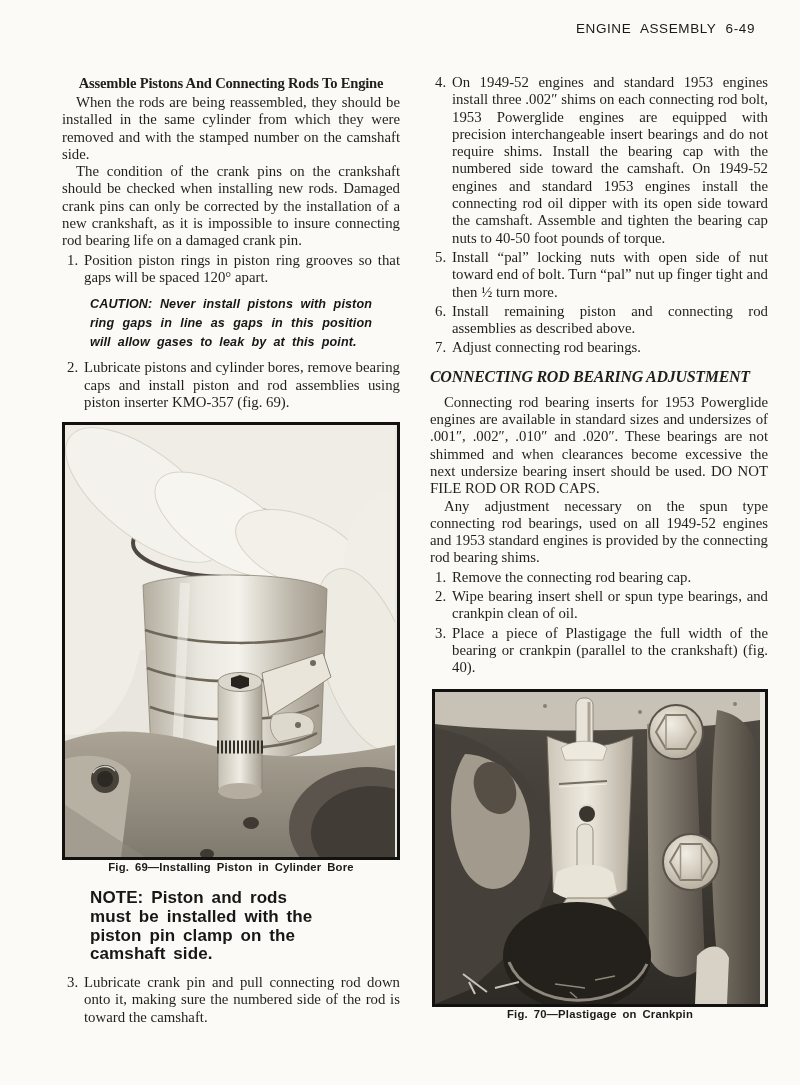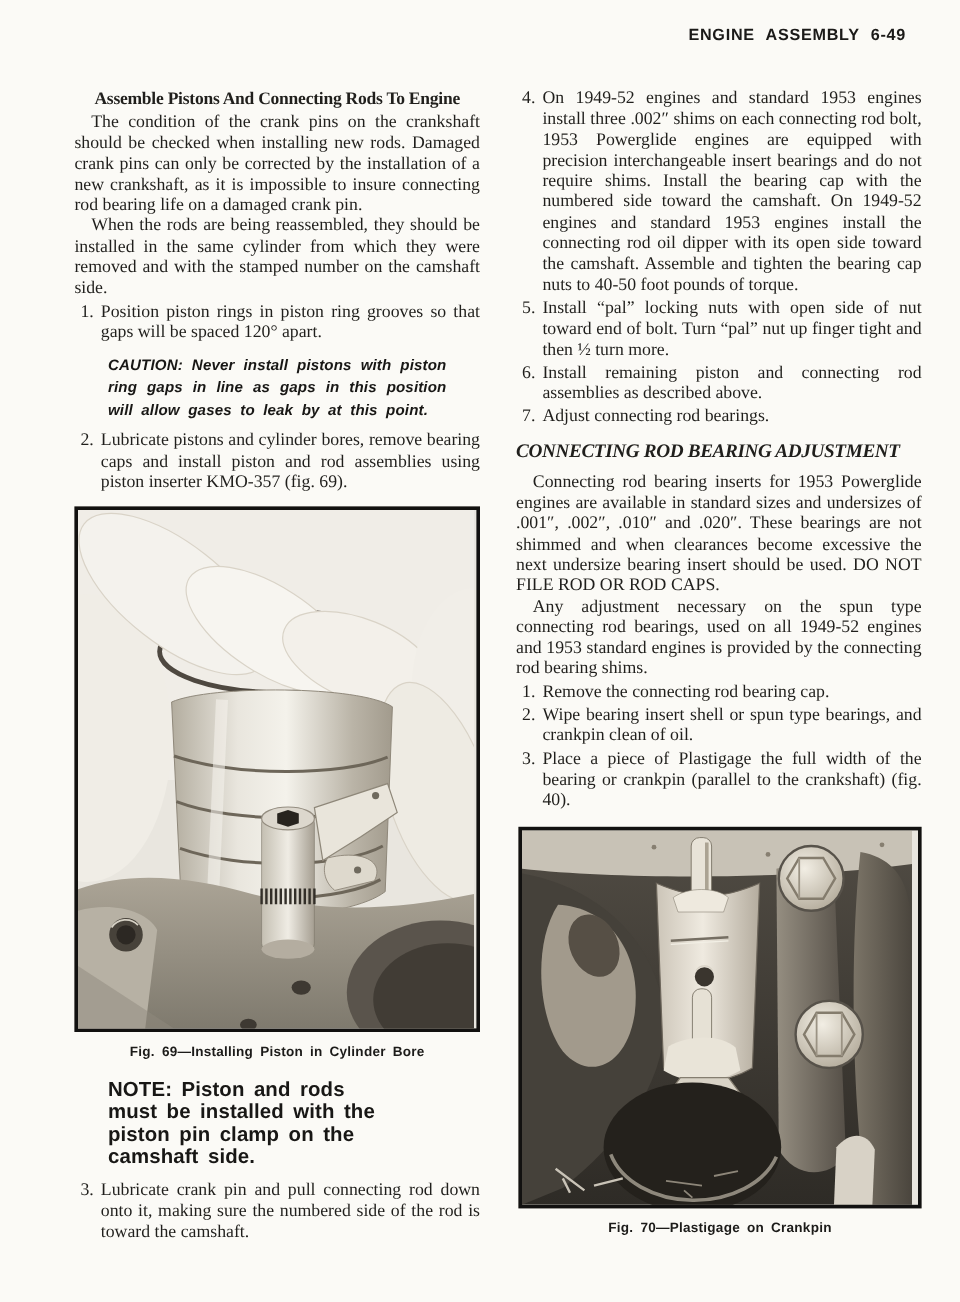--- a/index.html
+++ b/index.html
@@ -8,21 +8,21 @@
     background:#fbfaf6;
     font-family:"Liberation Serif", serif;
     color:#201f1c;
     overflow:hidden;
   }
   .page{position:relative;width:800px;height:1085px;}
 
   .hdr{
     position:absolute;top:21px;right:45px;
     font-family:"Liberation Sans", sans-serif;
-    font-weight:bold;font-size:13.5px;letter-spacing:.6px;word-spacing:5px;
+    font-weight:normal;font-size:13.5px;letter-spacing:.6px;word-spacing:5px;
     color:#1b1a18;
   }
 
   .col{position:absolute;top:74px;width:338px;font-size:14.8px;line-height:17.3px;text-align:justify;}
   .col-left{left:62px;}
   .col-right{left:430px;}
 
   h2.sect{
     font-size:14.6px;font-weight:bold;margin:0 0 2px 0;
     text-align:center;line-height:18px;letter-spacing:-.2px;
@@ -52,39 +52,38 @@
     font-family:"Liberation Sans", sans-serif;
     font-weight:bold;
     font-size:17px;line-height:18.7px;
     word-spacing:3px;letter-spacing:.1px;
     text-align:left;color:#181715;
   }
 
   .figure{margin-top:11px;}
   .figframe{border:3px solid #121110;line-height:0;background:#e9e6df;}
   .figcap{
-    margin-top:10px;
     font-family:"Liberation Sans", sans-serif;
     font-weight:bold;font-size:11.3px;
     text-align:center;word-spacing:2.5px;letter-spacing:.2px;
     color:#1c1b19;line-height:14px;
   }
   .fig70wrap{margin-top:12px;margin-left:2px;}
 </style>
 </head>
 <body>
 
 <div class="page">
 
   <div class="hdr">ENGINE ASSEMBLY 6-49</div>
 
   <div class="col col-left">
     <h2 class="sect">Assemble Pistons And Connecting Rods To Engine</h2>
+    <p class="body">When the rods are being reassembled, they should be installed in the same cylinder from which they were removed and with the stamped number on the camshaft side.</p>
     <p class="body">The condition of the crank pins on the crankshaft should be checked when installing new rods. Damaged crank pins can only be corrected by the installation of a new crankshaft, as it is impossible to insure connecting rod bearing life on a damaged crank pin.</p>
-    <p class="body">When the rods are being reassembled, they should be installed in the same cylinder from which they were removed and with the stamped number on the camshaft side.</p>
 
     <div class="li">
       <span class="num">1.</span>
       <div class="itext">Position piston rings in piston ring grooves so that gaps will be spaced 120° apart.</div>
     </div>
 
     <div class="caution">CAUTION: Never install pistons with piston ring gaps in line as gaps in this position will allow gases to leak by at this point.</div>
 
     <div class="li">
       <span class="num">2.</span>

